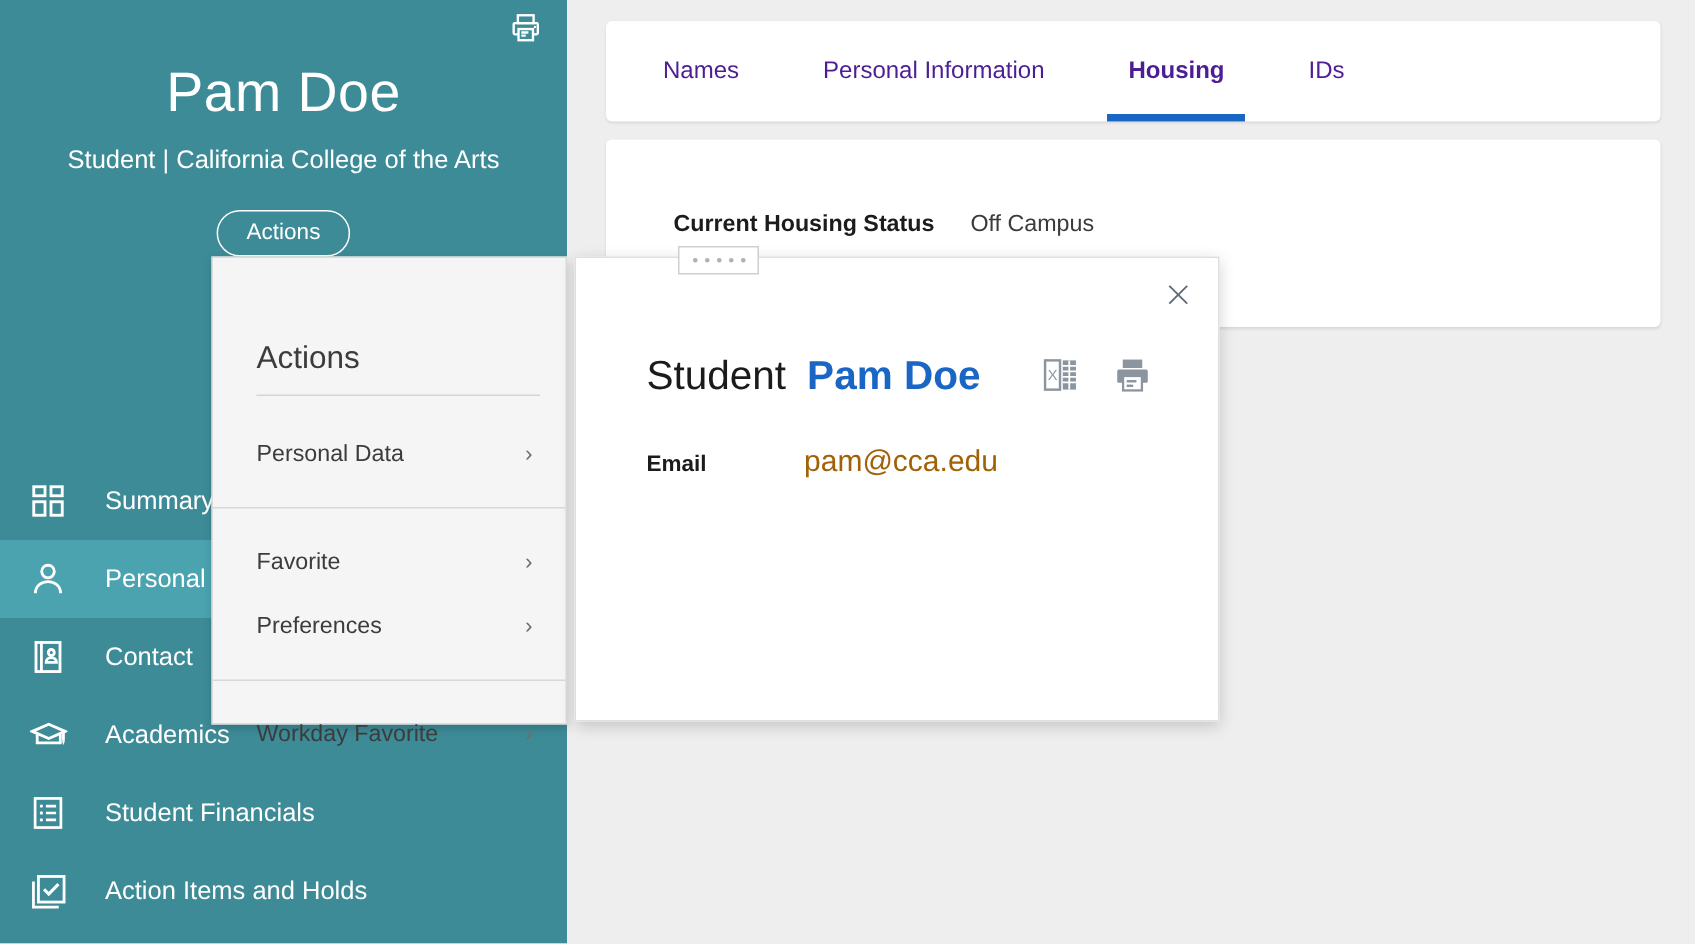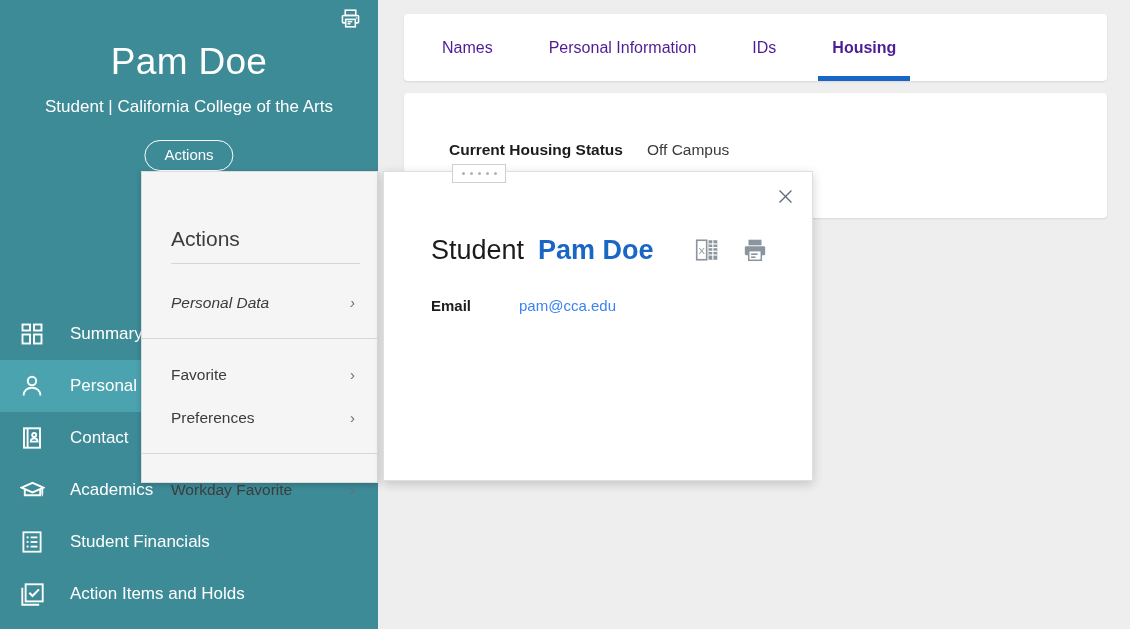--- a/index.html
+++ b/index.html
@@ -201,21 +201,21 @@
   .dd-item {
     display: flex;
     align-items: center;
     justify-content: space-between;
     padding: 0 22px 0 29px;
     height: 43px;
     font-size: 15.5px;
     color: #3c3c3c;
     cursor: pointer;
   }
-  .dd-item.first { margin-top: 17px; font-style: italic; }
+  .dd-item.first { margin-top: 17px; }
   .dd-item.grp-top { margin-top: 14px; }
   .chev {
     color: #6d6d6d;
     font-size: 15px;
     line-height: 1;
   }
 
   
   .popup {
     position: absolute;
@@ -291,22 +291,23 @@
     align-items: baseline;
     padding: 31px 0 0 47px;
     gap: 48px;
   }
   .field-label {
     font-size: 15px;
     font-weight: bold;
     color: #1c1c1c;
   }
   .field-value {
-    font-size: 15px;
-    color: #3b82f6;
+    font-size: 20px;
+    color: #a16207;
+    margin-left: 17px;
   }
 </style>
 </head>
 <body>
 
 <div id="root">
 
   <div class="sidebar">
 
     <div class="sidebar-print">
@@ -400,22 +401,22 @@
 
     </div>
   </div>
 
   <div class="main">
 
     <div class="card tab-card">
       <div class="tabs">
         <div class="tab">Names</div>
         <div class="tab">Personal Information</div>
+        <div class="tab active">Housing</div>
         <div class="tab">IDs</div>
-        <div class="tab active">Housing</div>
       </div>
     </div>
 
     <div class="card content-card">
       <div class="status-row">
         <span class="status-label">Current Housing Status</span>
         <span class="status-value">Off Campus</span>
       </div>
     </div>
 

